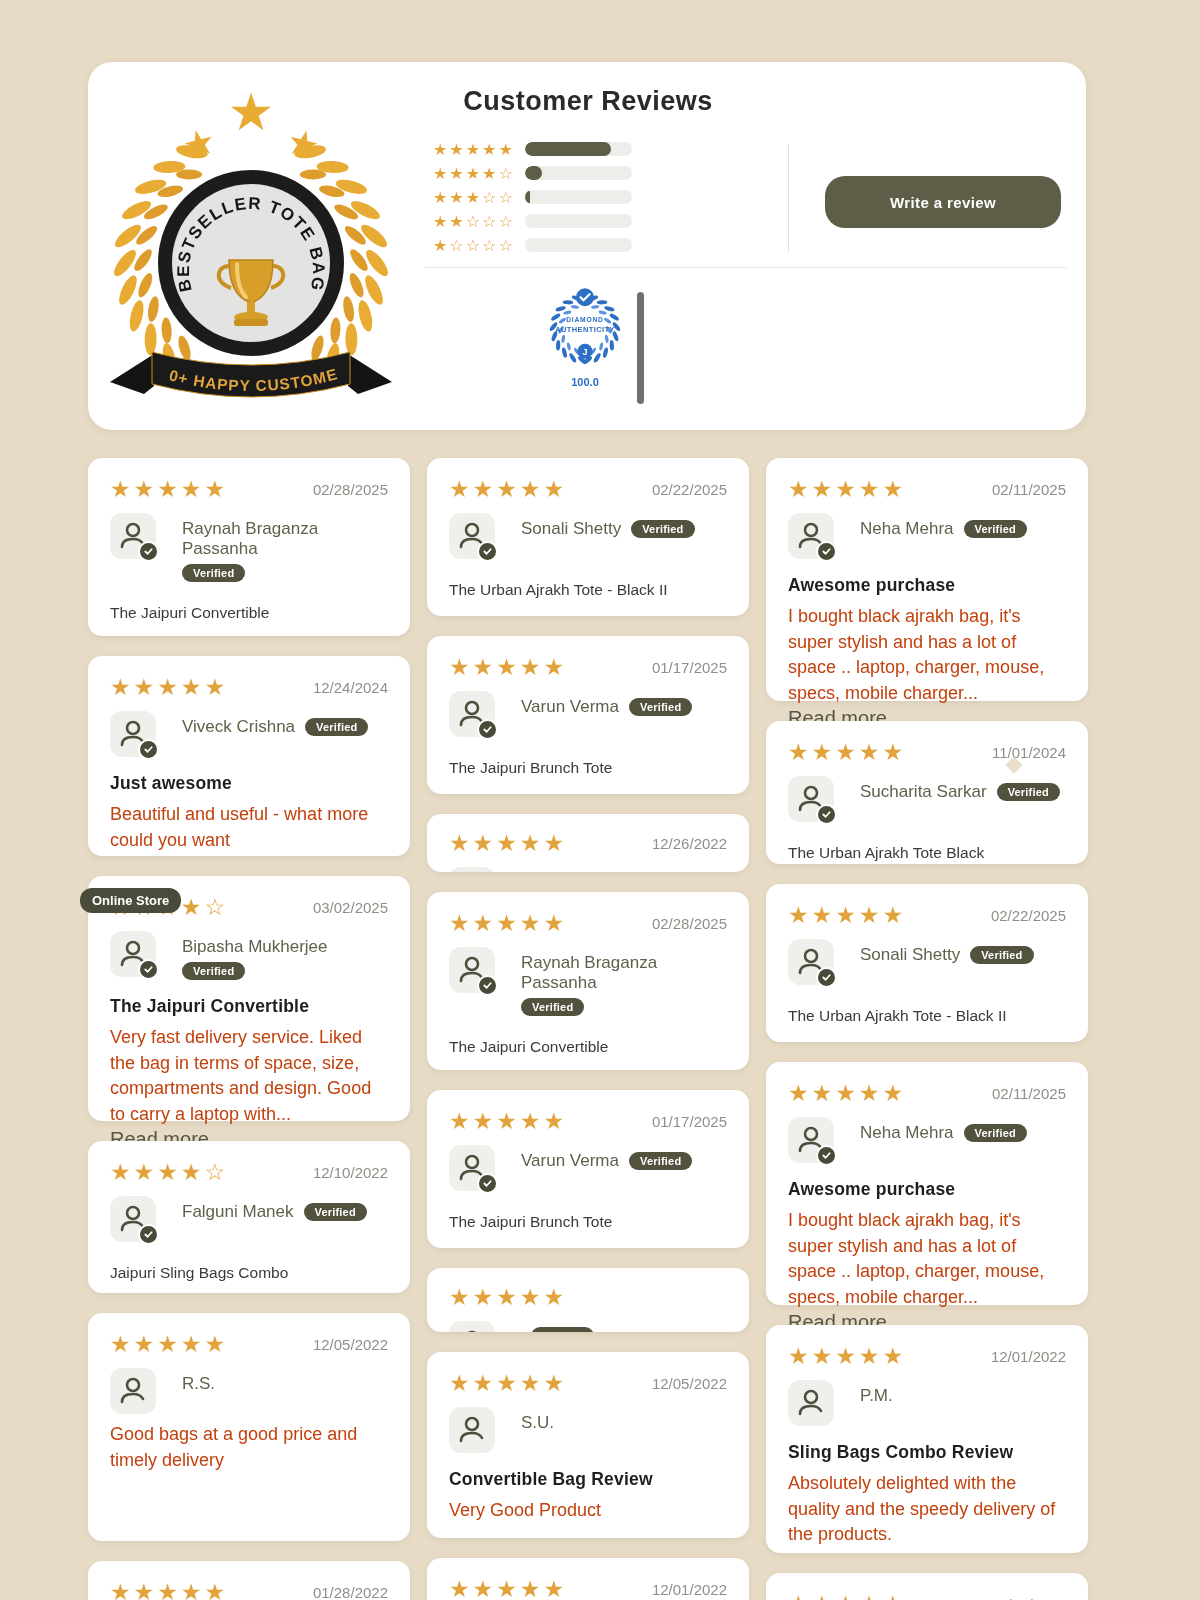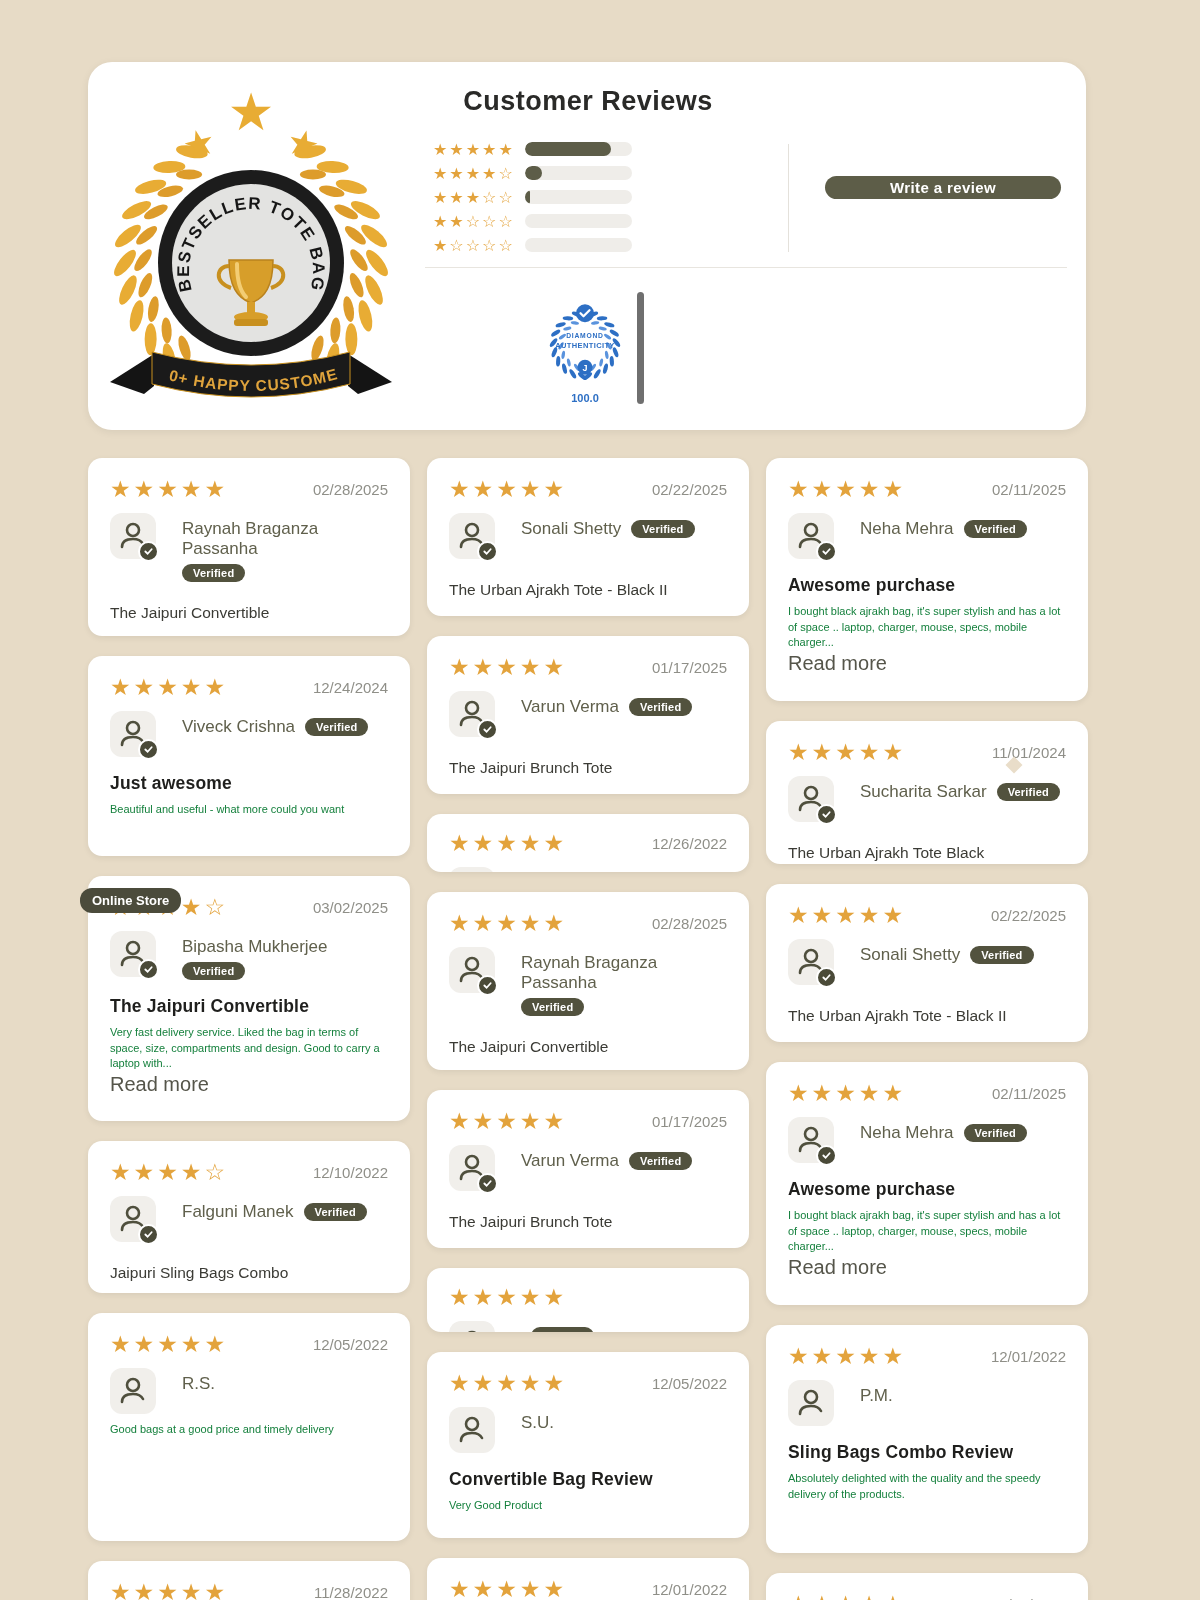--- a/index.html
+++ b/index.html
@@ -19,27 +19,27 @@
     position:absolute;left:340px;top:24px;width:320px;margin:0;text-align:center;
     font-size:27px;font-weight:bold;color:#2a2a28;letter-spacing:.5px;
   }
   .hist{position:absolute;left:345px;top:75px;width:270px}
   .hist-row{display:flex;align-items:center;height:24px}
   .hist-stars{font-size:16px;color:#e3a33c;letter-spacing:2px;width:92px;white-space:nowrap}
   .hist-track{width:107px;height:14px;background:#efede9;border-radius:8px;overflow:hidden}
   .hist-fill{height:100%;background:#5d5d48;border-radius:8px}
   .vdiv{position:absolute;left:700px;top:82px;width:1px;height:108px;background:#e4e1db}
   .write-review{
-    position:absolute;left:737px;top:114px;width:236px;height:23px;
+    position:absolute;left:737px;top:114px;width:236px;height:52px;
     background:#5d5d48;color:#ffffff;font-weight:bold;font-size:15px;
     border:none;border-radius:20px;letter-spacing:.4px;cursor:pointer;
     font-family:"Liberation Sans", sans-serif;
   }
   .hdiv{position:absolute;left:337px;top:205px;width:642px;height:1px;background:#e8e5df}
-  .auth{position:absolute;left:452px;top:236px;width:90px;text-align:center}
+  .auth{position:absolute;left:452px;top:220px;width:90px;text-align:center}
   .auth-score{font-size:11px;font-weight:bold;color:#2d6fc4;margin-top:-2px}
   .scrollbar{position:absolute;left:549px;top:230px;width:7px;height:112px;background:#6f6f6f;border-radius:4px;cursor:grab}
   
   .grid{position:absolute;left:88px;top:458px;width:1000px;display:flex;gap:17px}
   .col{width:322px;display:flex;flex-direction:column;gap:20px}
   .card{
     position:relative;background:#ffffff;border-radius:14px;
     box-shadow:0 2px 6px rgba(0,0,0,.07);
     padding:20px 22px;box-sizing:border-box;
   }
@@ -53,21 +53,21 @@
     position:absolute;right:-3px;bottom:-3px;width:17px;height:17px;border-radius:50%;
     background:#4a4a38;border:2px solid #ffffff;display:flex;align-items:center;justify-content:center;
   }
   .nv{display:flex;flex-wrap:wrap;align-items:center;column-gap:10px;row-gap:5px;padding-top:6px}
   .rname{font-size:17px;color:#60604c}
   .vbadge{
     background:#52523e;color:#ffffff;font-size:11px;font-weight:bold;
     padding:3px 11px;border-radius:10px;letter-spacing:.2px;
   }
   .rtitle{margin:16px 0 0;font-size:17.5px;font-weight:bold;color:#1f1f1d;letter-spacing:.2px}
-  .rbody{margin:8px 0 0;font-size:11px;color:#15803d;line-height:1.42}
+  .rbody{margin:8px 0 0;font-size:18px;color:#c2410c;line-height:1.42}
   .rmore{display:inline-block;margin-top:1px;font-size:20px;color:#55554a;cursor:pointer}
   .rproduct{margin:22px 0 0;font-size:15.5px;color:#3b3b35}
   .tooltip{
     position:absolute;left:-8px;top:12px;background:#4b4b3b;color:#ffffff;
     font-size:13px;font-weight:bold;padding:5px 12px;border-radius:12px;z-index:3;white-space:nowrap;
   }
   .tip-arrow{
     position:absolute;right:68px;top:38px;width:12px;height:12px;background:#e9ddc9;
     transform:rotate(45deg);z-index:2;
   }
@@ -374,21 +374,21 @@
 
       </span>
     </div>
     <p class="rbody">Good bags at a good price and timely delivery</p>
 
   </article>
       <article class="card" style="height: 180px;">
 
     <div class="row1">
       <span class="stars">★★★★★</span>
-      <span class="rdate">11/28/2022</span>
+      <span class="rdate">01/28/2022</span>
     </div>
 
   </article>
     </div>
     <div class="col">
       <article class="card" style="height: 158px;">
 
     <div class="row1">
       <span class="stars">★★★★★</span>
       <span class="rdate">02/22/2025</span>

